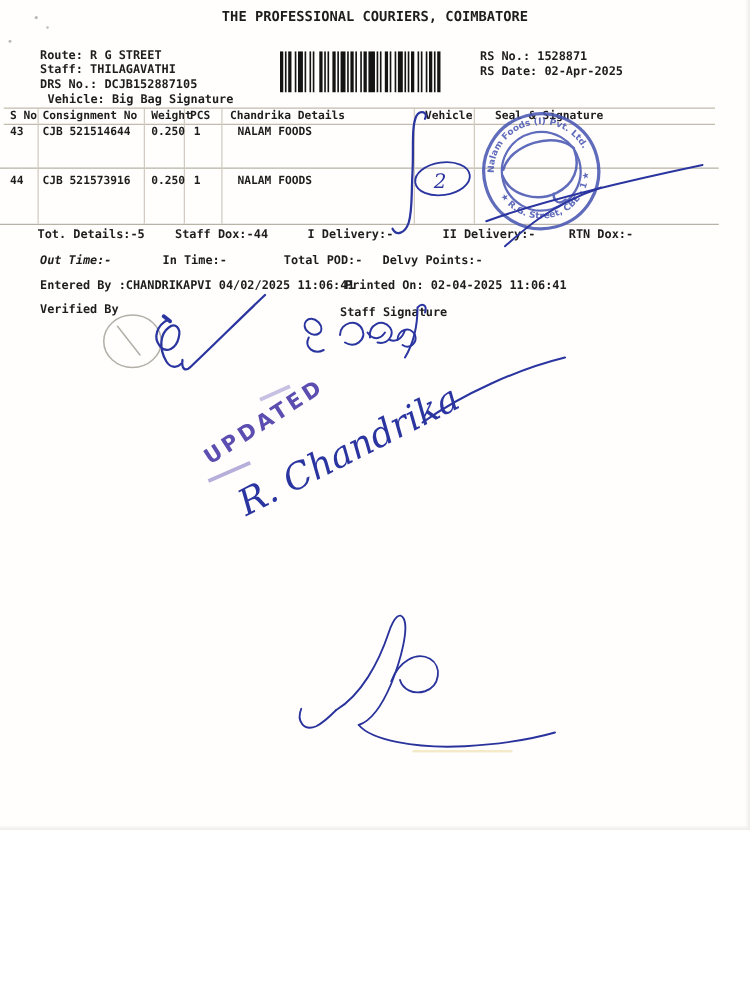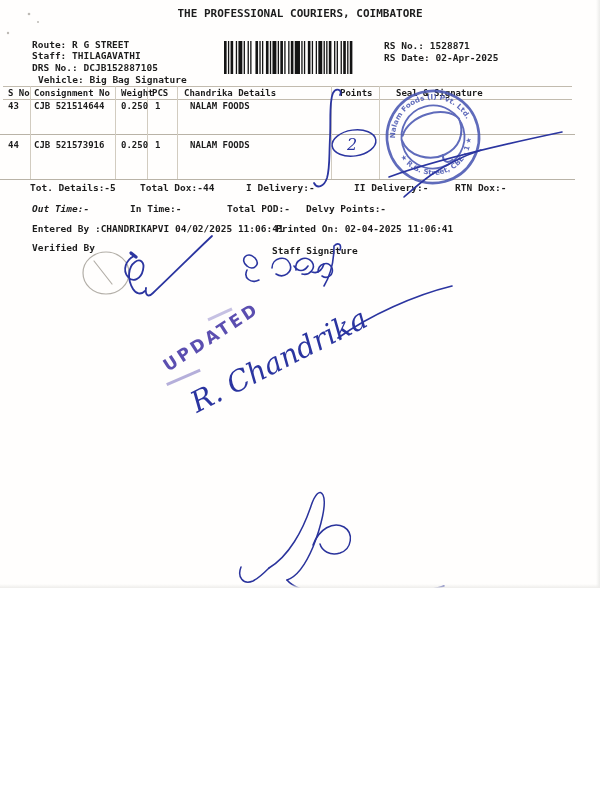--- a/index.html
+++ b/index.html
@@ -1,17 +1,17 @@
 <!DOCTYPE html>
 <html><head>
 <meta charset="utf-8">
 <style>
   html,body{margin:0;padding:0;background:#ffffff;}
   .page{
-    position:relative;width:600px;height:588px;background:#fffefd;
+    position:relative;width:600px;height:664px;background:#fffefd;
     font-family:"DejaVu Sans Mono", monospace;color:#1d1d1d;overflow:hidden;
   }
   .t{position:absolute;font-weight:bold;white-space:pre;line-height:1.1;}
   .fs9{font-size:9px;}
   .fs95{font-size:9.5px;padding-left:24px;}
   .fs11{font-size:11px;}
   .fs115{font-size:11.5px;}
   .center{left:0;width:600px;text-align:center;}
   .hline{position:absolute;height:1px;background:#c2bbae;}
   .vline{position:absolute;width:1px;background:#d2ccc0;}
@@ -83,42 +83,42 @@
   <div class="vline" style="left:147px;top:86px;height:93px;"></div>
   <div class="vline" style="left:177px;top:86px;height:93px;"></div>
   <div class="vline" style="left:331px;top:86px;height:93px;"></div>
   <div class="vline" style="left:379px;top:86px;height:93px;"></div>
 
   <div class="t fs9" style="left:8px;top:89px;">S No</div>
   <div class="t fs9" style="left:34px;top:89px;">Consignment No</div>
   <div class="t fs9" style="left:121px;top:89px;">Weight</div>
   <div class="t fs9" style="left:152px;top:89px;">PCS</div>
   <div class="t fs9" style="left:184px;top:89px;">Chandrika Details</div>
-  <div class="t fs9" style="left:340px;top:89px;">Points</div>
+  <div class="t fs9" style="left:340px;top:89px;">Vehicle</div>
   <div class="t fs9" style="left:396px;top:89px;">Seal &amp; Signature</div>
 
   <div>
     <div class="t fs9" style="left:8px;top:102px;">43</div>
     <div class="t fs9" style="left:34px;top:102px;">CJB 521514644</div>
     <div class="t fs9" style="left:121px;top:102px;">0.250</div>
     <div class="t fs9" style="left:155px;top:102px;">1</div>
     <div class="t fs9" style="left:190px;top:102px;">NALAM FOODS</div>
   </div>
 
   <div>
     <div class="t fs9" style="left:8px;top:141px;">44</div>
     <div class="t fs9" style="left:34px;top:141px;">CJB 521573916</div>
     <div class="t fs9" style="left:121px;top:141px;">0.250</div>
     <div class="t fs9" style="left:155px;top:141px;">1</div>
     <div class="t fs9" style="left:190px;top:141px;">NALAM FOODS</div>
   </div>
 
   <div class="t fs95" style="left:6px;top:183px;">Tot. Details:-</div>
   <div class="t fs95" style="left:86px;top:183px;">5</div>
-  <div class="t fs95" style="left:116px;top:183px;">Total Dox:-</div>
+  <div class="t fs95" style="left:116px;top:183px;">Staff Dox:-</div>
   <div class="t fs95" style="left:179px;top:183px;">44</div>
   <div class="t fs95" style="left:222px;top:183px;">I Delivery:-</div>
   <div class="t fs95" style="left:330px;top:183px;">II Delivery:-</div>
   <div class="t fs95" style="left:431px;top:183px;">RTN Dox:-</div>
 
   <div class="t fs95" style="left:8px;top:204px;font-style:italic;">Out Time:-</div>
   <div class="t fs95" style="left:106px;top:204px;">In Time:-</div>
   <div class="t fs95" style="left:203px;top:204px;">Total POD:-</div>
   <div class="t fs95" style="left:282px;top:204px;">Delvy Points:-</div>
 

